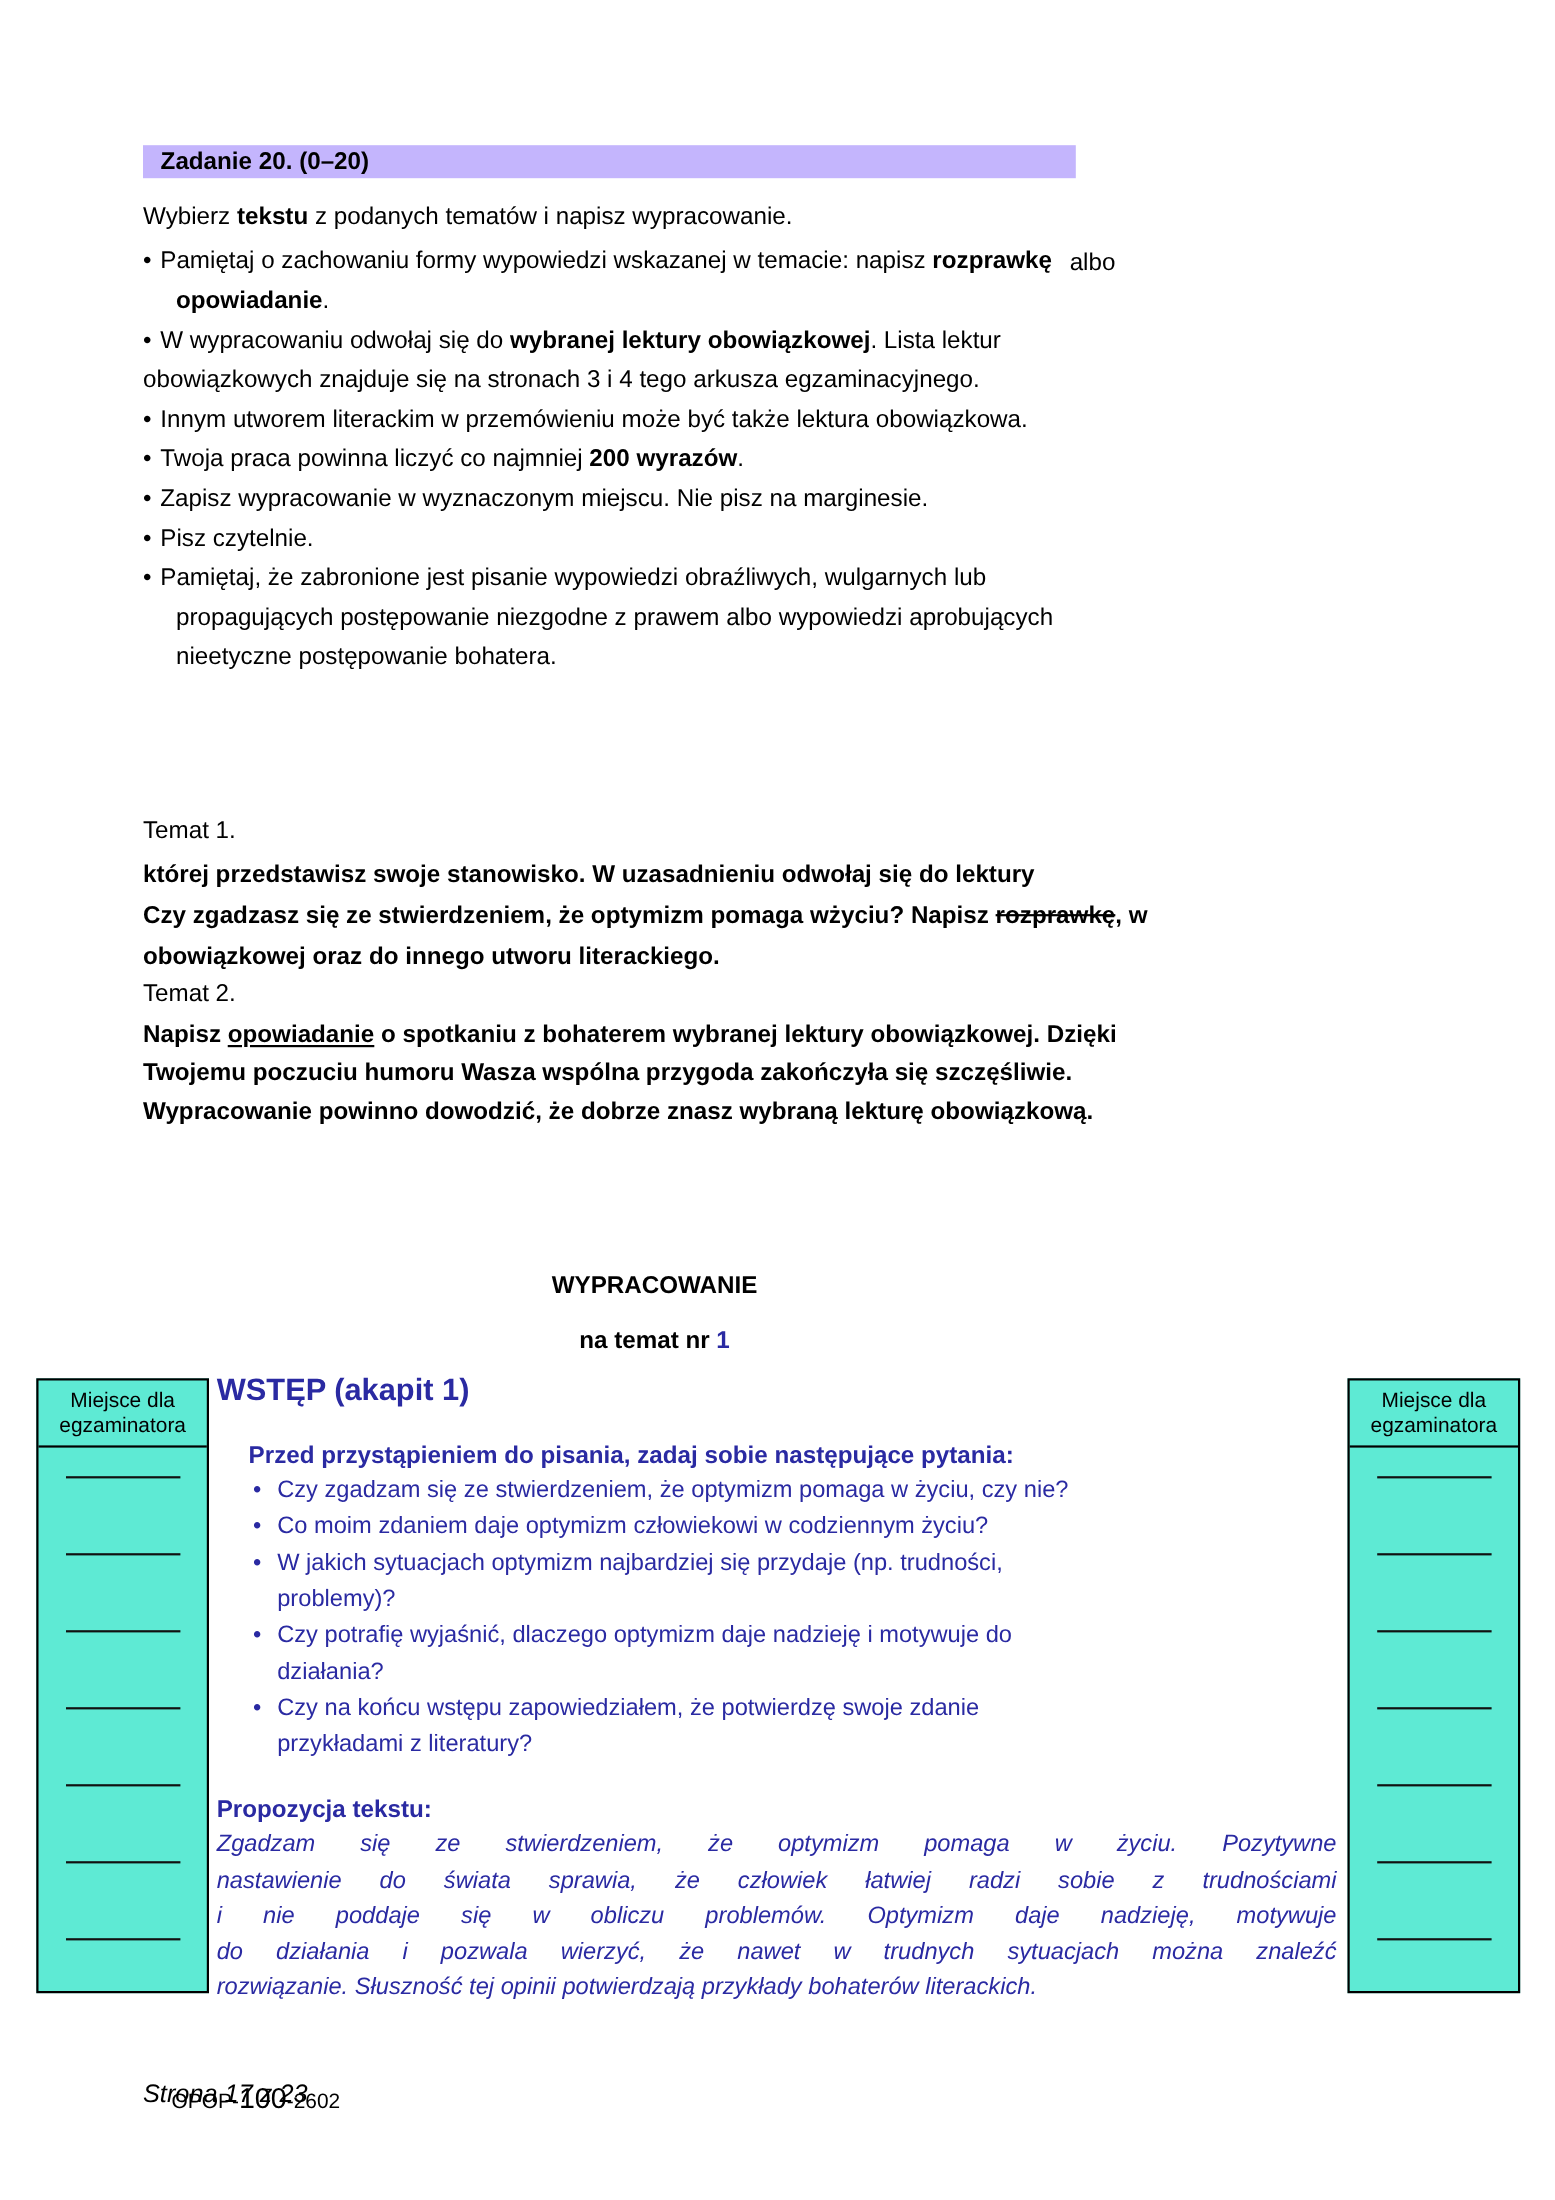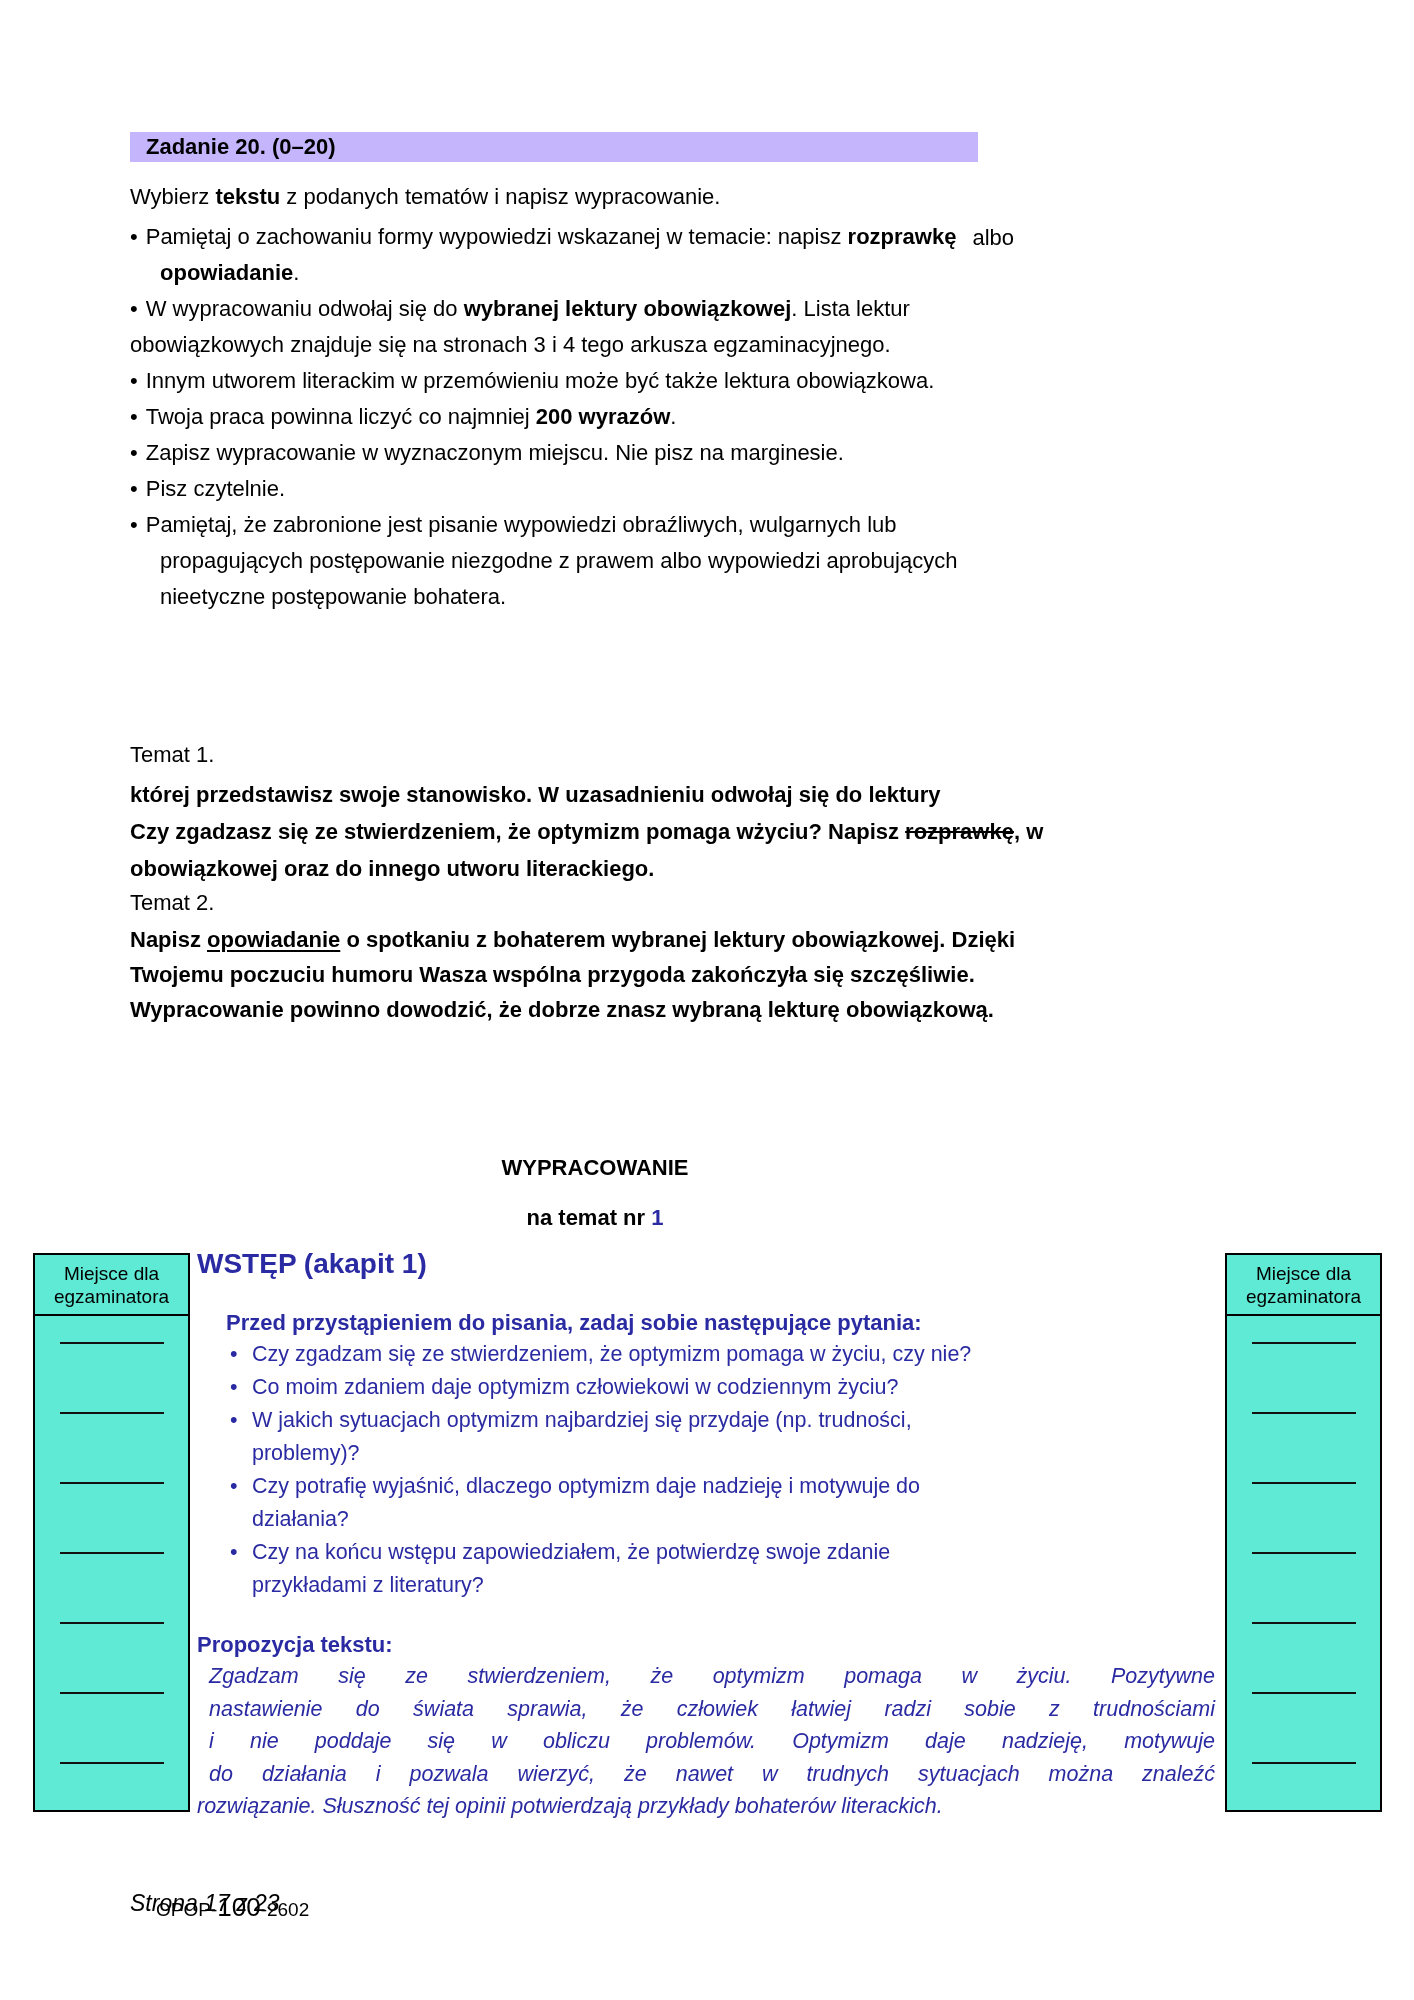--- a/index.html
+++ b/index.html
@@ -41,21 +41,21 @@
   .exam-line.first{margin-top:26px;}
   
   .wstep{position:absolute;left:197px;top:1248px;font-weight:bold;font-size:28px;color:#2a2aa2;}
   .q-head{position:absolute;left:197px;top:1310px;font-weight:bold;font-size:22px;color:#2a2aa2;margin-left:29px;}
   .q-list{position:absolute;left:197px;top:1338px;font-size:21.5px;line-height:33px;color:#2a2aa2;width:1018px;}
   .q-first{position:relative;padding-left:55px;}
   .q-first::before{content:"\2022";position:absolute;left:33px;}
   .q-wrap{padding-left:55px;}
   .prop-head{position:absolute;left:197px;top:1632px;font-weight:bold;font-size:22px;color:#2a2aa2;}
   .prop-text{position:absolute;left:197px;top:1660px;width:1018px;font-size:21.5px;line-height:32.5px;color:#2a2aa2;font-style:italic;}
-  .prop-text .j{text-align:justify;text-align-last:justify;margin-left:12px;}
+  .prop-text .j{text-align:justify;text-align-last:justify;}
   
   .footer-code{position:absolute;left:156px;top:1892px;font-size:19px;}
   .footer-code .big{font-size:26px;}
   .footer-page{position:absolute;left:130px;top:1890px;width:850px;font-size:23px;font-style:italic;}
 </style>
 </head>
 <body>
 
 <div class="page">
 

